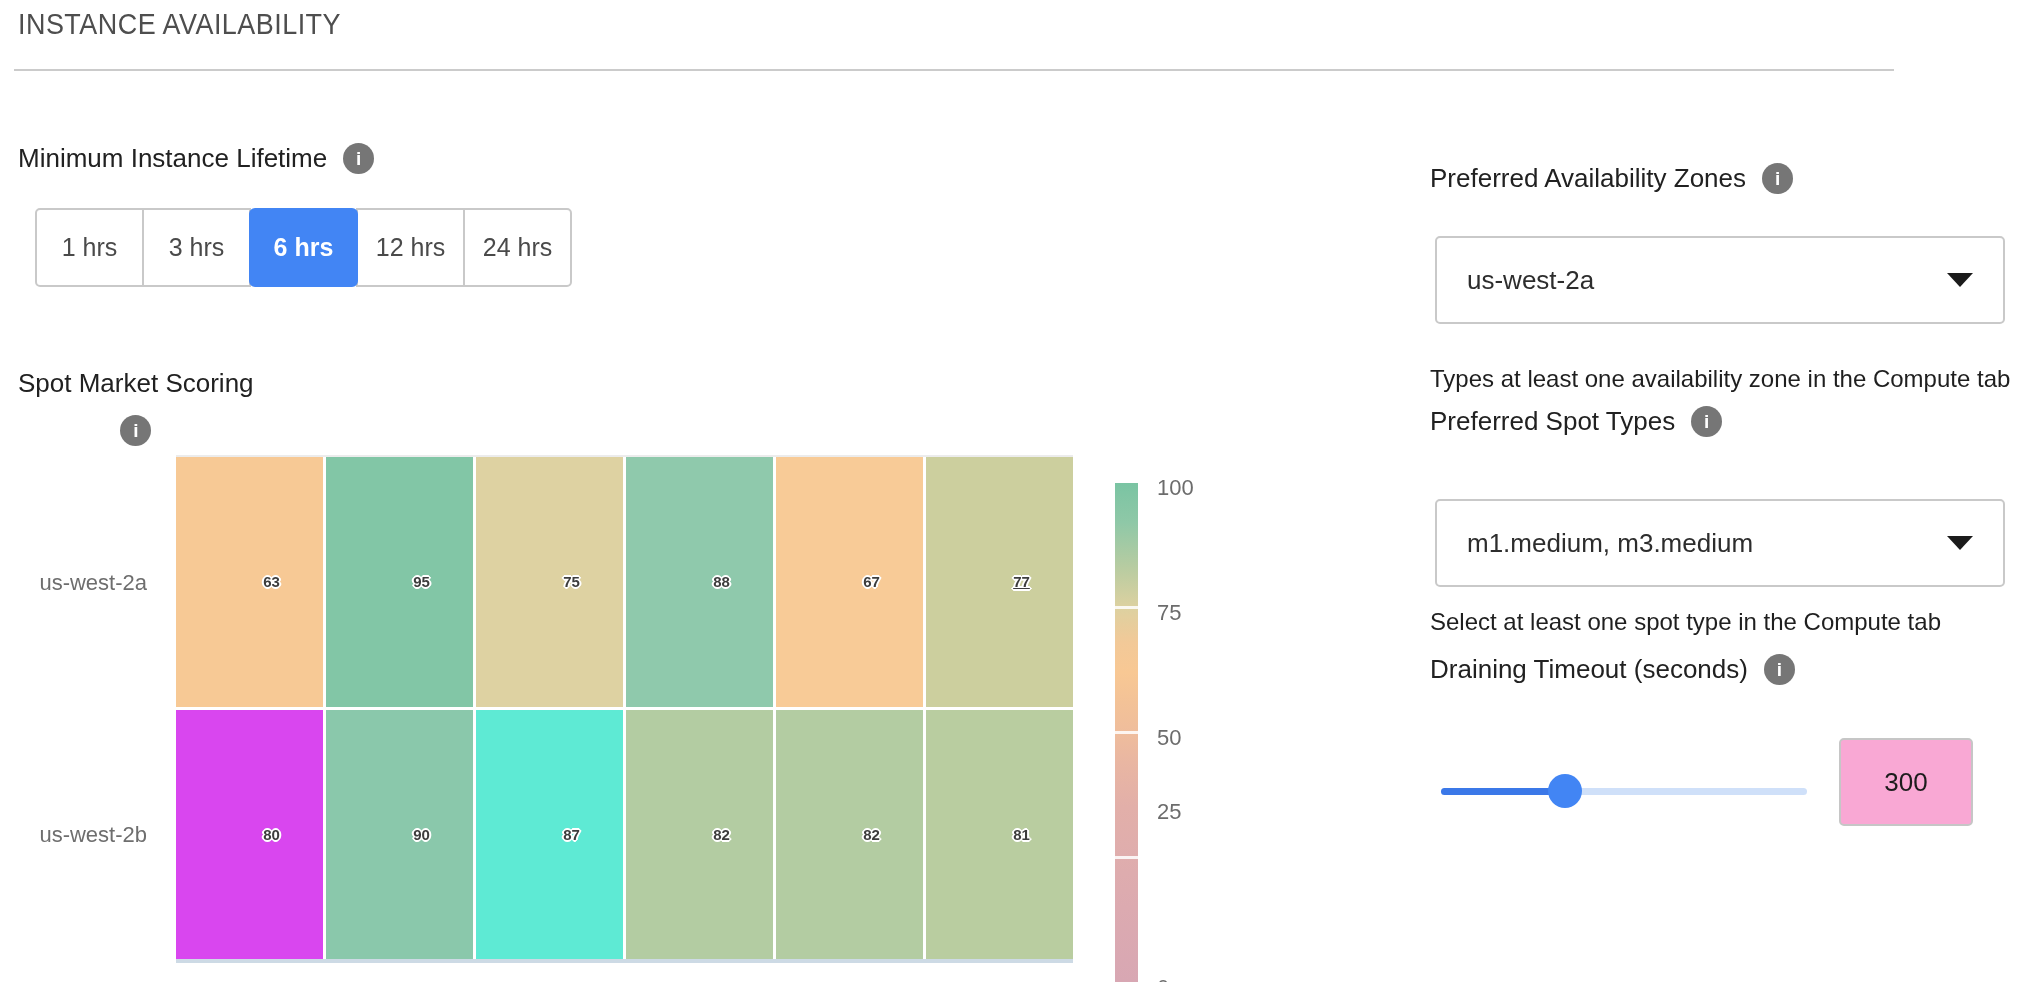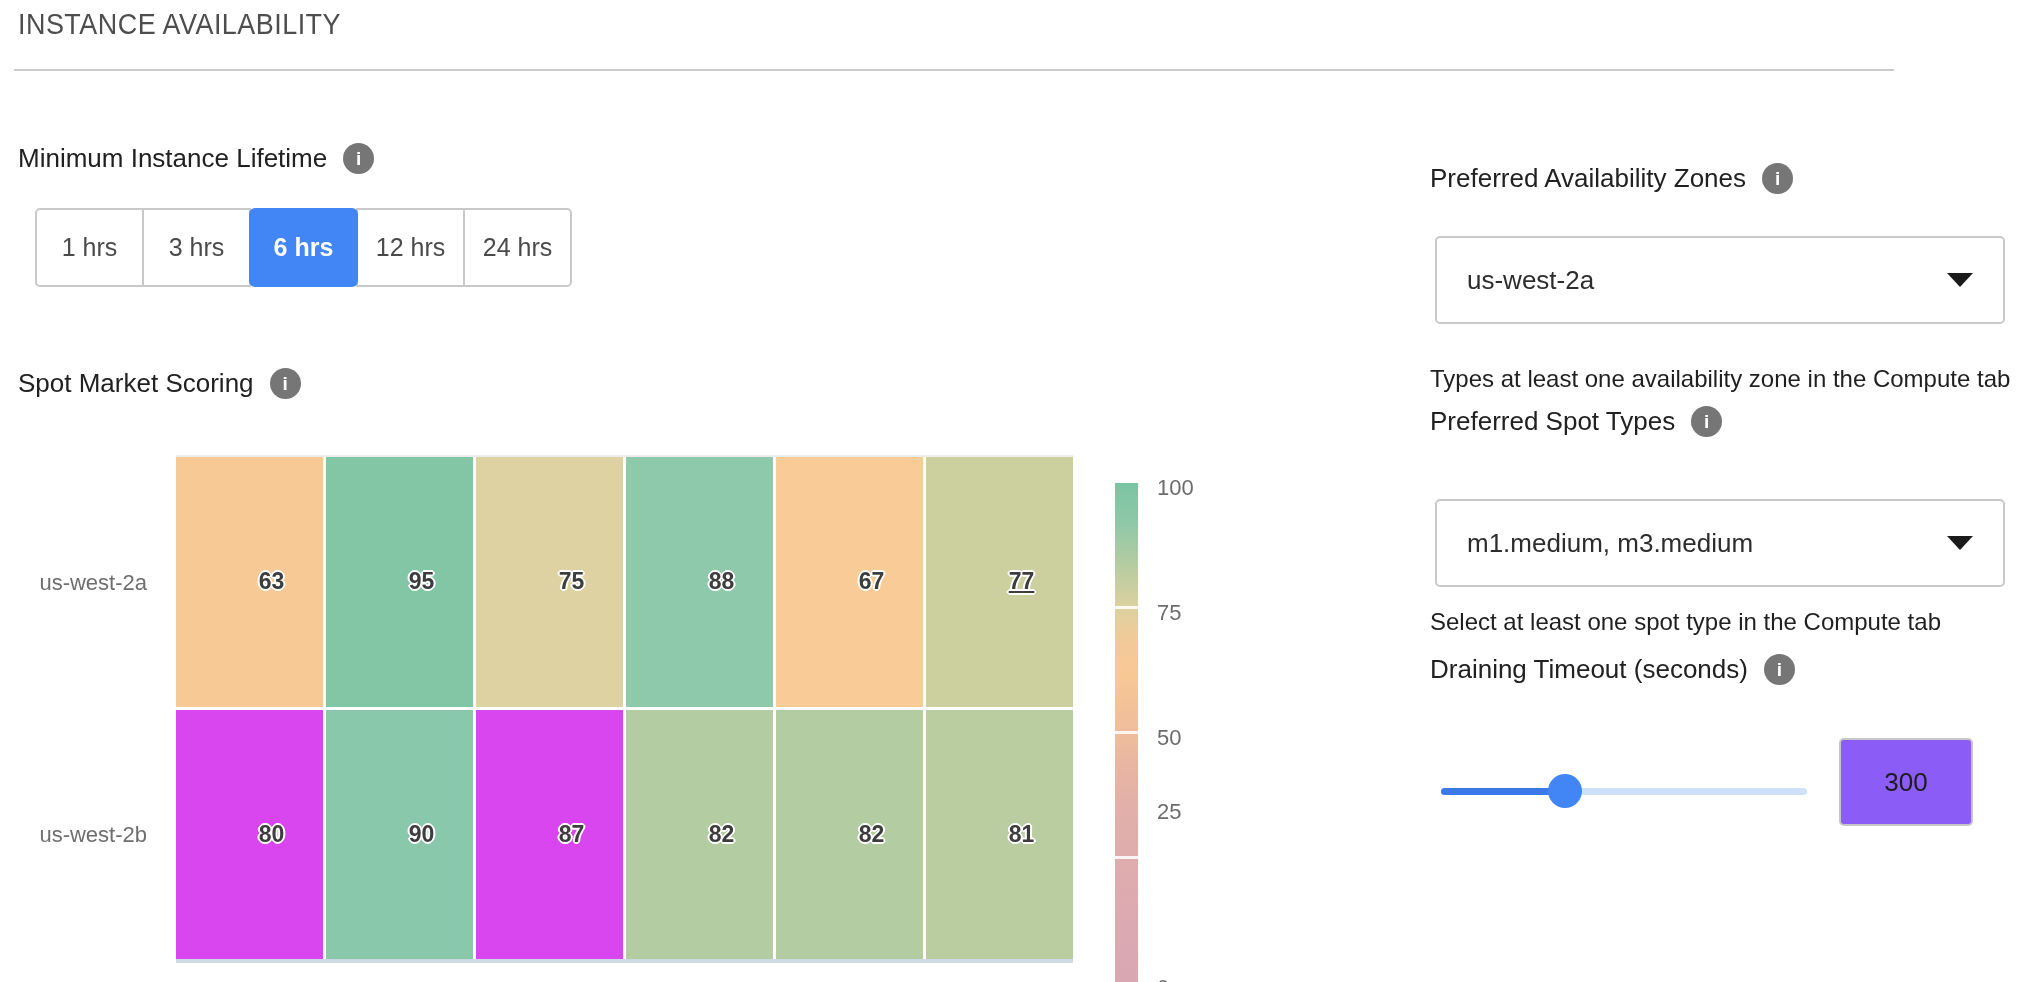--- a/index.html
+++ b/index.html
@@ -28,21 +28,21 @@
   .seg-btn:first-child { margin-left:16px; border-radius:5px 0 0 5px; }
   .seg-btn:last-child { border-radius:0 5px 5px 0; }
   .seg-btn.selected { background:var(--accent); border-color:var(--accent);
                       color:#fff; font-weight:600; border-radius:6px; z-index:2; }
 
   
   .hm-topline { left:176px; top:455px; width:897px; height:2px; background:#ececec; }
   .hm-grid { left:176px; top:457px; width:897px; height:502px; display:grid;
              grid-template-columns:repeat(6,1fr); grid-template-rows:1fr 1fr; gap:3px; }
   .hm-cell { display:flex; align-items:center; justify-content:center;
-             font-size:23px; font-weight:600; color:#3d3d3d;
+             font-size:15px; font-weight:600; color:#3d3d3d;
              text-shadow:-2px 0 0 #fff, 2px 0 0 #fff, 0 -2px 0 #fff, 0 2px 0 #fff,
                          -1px -1px 0 #fff, 1px 1px 0 #fff, -1px 1px 0 #fff, 1px -1px 0 #fff;padding-left:44px; }
   .hm-bottomline { left:176px; top:959px; width:897px; height:4px; background:#cddae5; }
   .hm-rowlabel { left:0; width:147px; text-align:right; font-size:22px; color:#6e6e6e; }
 
   
   .cbar { left:1115px; top:483px; width:23px; height:499px;
           background:linear-gradient(to bottom,
             #7ac4a3 0%, #8fc8a7 8%, #b8cca1 17%, #ddd1a0 25%, #f2c998 32%,
             #f8c894 38%, #f3c297 44%, #efbd9c 50%, #e9b6a2 56%, #e2afa9 65%,
@@ -63,56 +63,56 @@
   
   .slider-wrap { left:1441px; top:770px; width:366px; height:42px; cursor:pointer; }
   .slider-track { position:absolute; left:0; top:18px; width:100%; height:7px;
                   border-radius:4px; background:var(--track-bg); }
   .slider-fill { position:absolute; left:0; top:18px; height:7px; border-radius:4px;
                  background:var(--track-fill); }
   .slider-thumb { position:absolute; top:4px; width:34px; height:34px; border-radius:50%;
                   background:var(--accent); margin-left:-17px; }
   .num-input { left:1839px; top:738px; width:134px; height:88px; border:2px solid #c6c6c6;
                border-radius:5px; font-size:26px; color:#1c1c1c; text-align:center;
-               font-family:"Liberation Sans", sans-serif; background:#8b5cf6; }
+               font-family:"Liberation Sans", sans-serif; background:#f9a8d4; }
 </style>
 </head>
 <body>
 
 <div class="abs page-title">INSTANCE AVAILABILITY</div>
 <div class="abs divider"></div>
 
 <div class="abs field-label" style="left:18px; top:143px;">
   <span>Minimum Instance Lifetime</span>
   <span class="info-icon">i</span>
 </div>
 <div class="abs seg-group" id="seg-group">
     <button class="seg-btn">1 hrs</button>
     <button class="seg-btn">3 hrs</button>
     <button class="seg-btn selected">6 hrs</button>
     <button class="seg-btn">12 hrs</button>
     <button class="seg-btn">24 hrs</button>
   </div>
 
-<div class="abs field-label" style="left:18px; top:368px;">
+<div class="abs field-label" style="left:18px; top:368px;flex-direction:column;">
   <span>Spot Market Scoring</span>
   <span class="info-icon">i</span>
 </div>
 
 <div class="abs hm-topline"></div>
 <div class="abs hm-grid" id="hm-grid">
     <div class="hm-cell" style="background: rgb(247, 201, 149);">63</div>
     <div class="hm-cell" style="background: rgb(130, 198, 166);">95</div>
     <div class="hm-cell" style="background: rgb(222, 210, 162);">75</div>
     <div class="hm-cell" style="background: rgb(143, 201, 172);">88</div>
     <div class="hm-cell" style="background: rgb(248, 203, 151);">67</div>
     <div class="hm-cell" style="background: rgb(204, 207, 158); text-decoration: underline;">77</div>
     <div class="hm-cell" style="background: #d946ef;">80</div>
     <div class="hm-cell" style="background: rgb(138, 200, 171);">90</div>
-    <div class="hm-cell" style="background: #d946ef;">87</div>
+    <div class="hm-cell" style="background: #5eead4;">87</div>
     <div class="hm-cell" style="background: rgb(179, 204, 162);">82</div>
     <div class="hm-cell" style="background: rgb(179, 204, 162);">82</div>
     <div class="hm-cell" style="background: rgb(185, 205, 160);">81</div>
   </div>
 <div class="abs hm-bottomline"></div>
 <div id="hm-rowlabels">
     <div class="abs hm-rowlabel" style="top: 570px;">us-west-2a</div>
     <div class="abs hm-rowlabel" style="top: 822px;">us-west-2b</div>
   </div>
 

